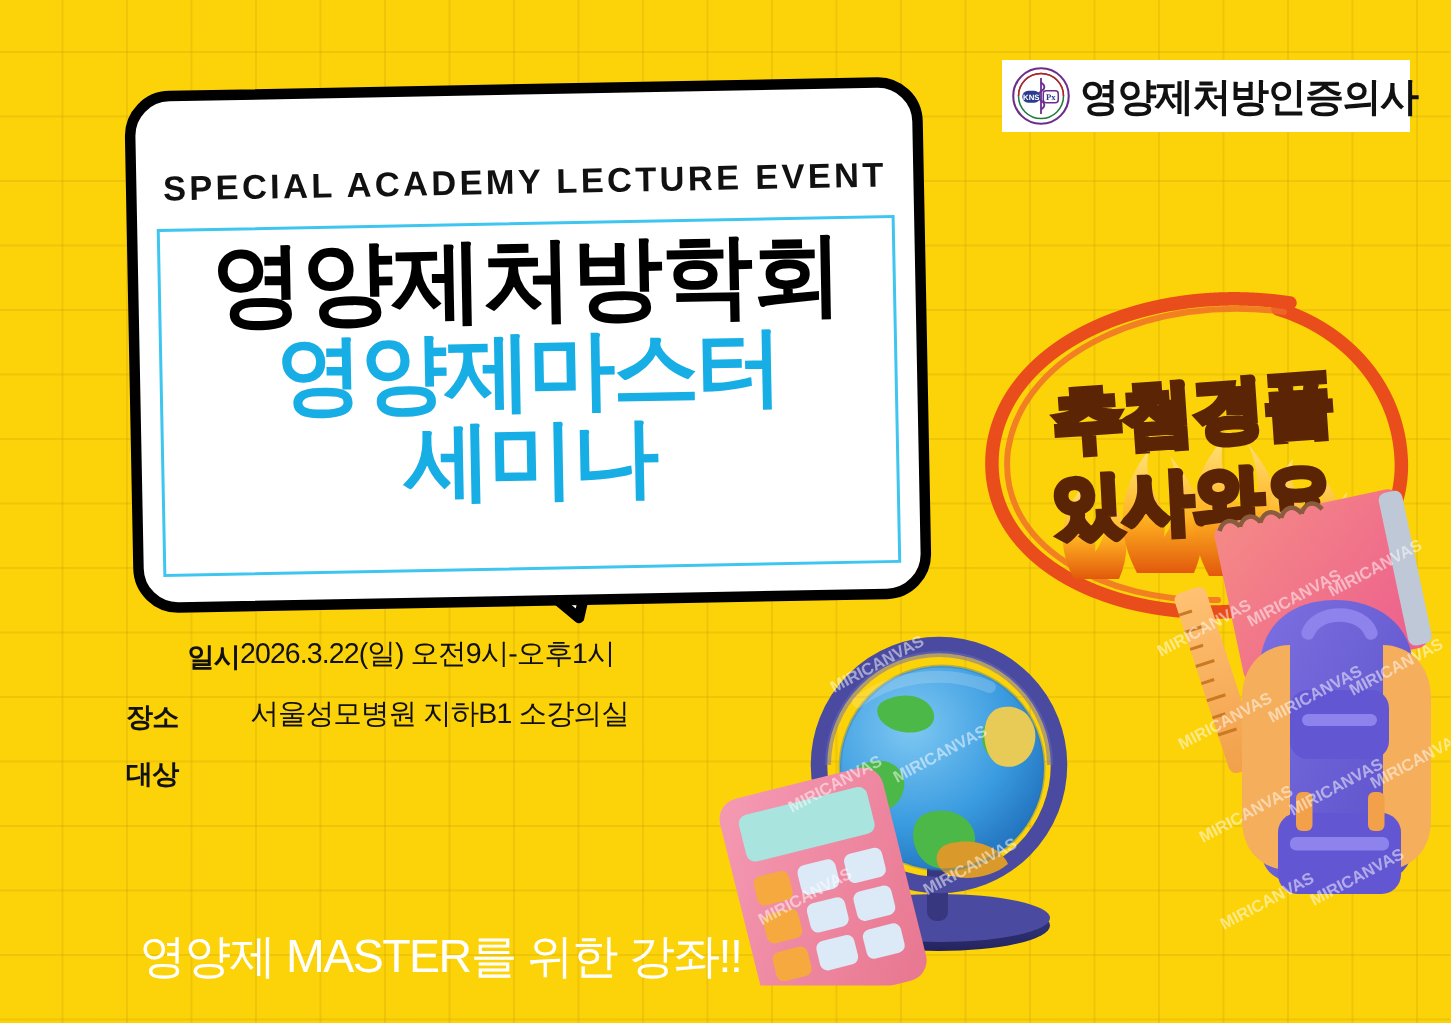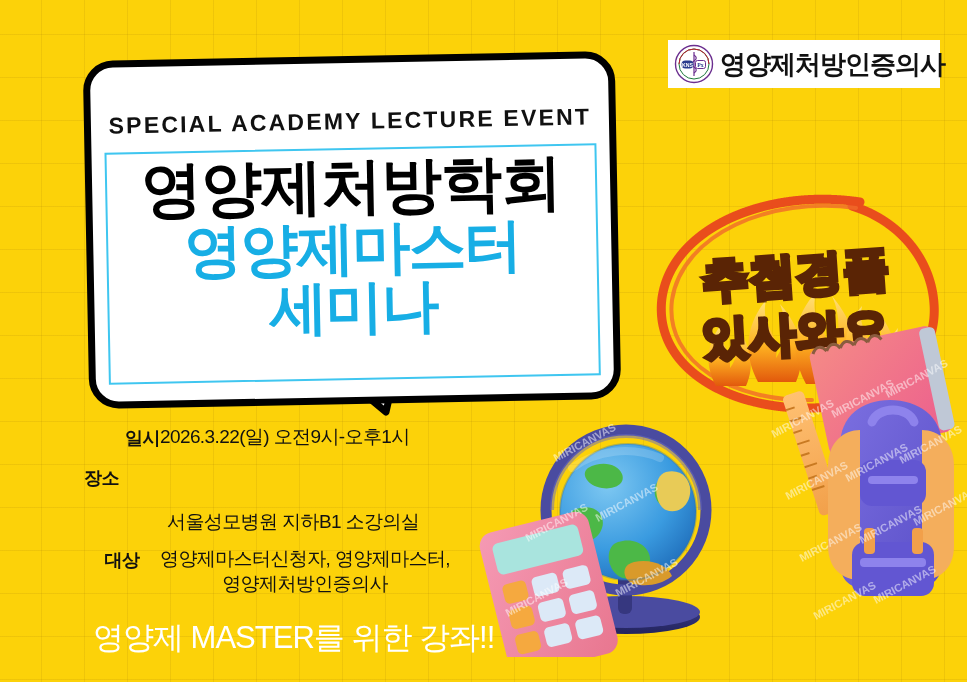--- a/index.html
+++ b/index.html
@@ -68,22 +68,22 @@
   .row-label{
     width:76px;flex:0 0 76px;font-size:18px;font-weight:bold;color:#111;
     letter-spacing:-.5px;padding-top:2px;
   }
   .row-value{
     font-size:19px;color:#111;letter-spacing:-.6px;line-height:1.32;
     white-space:pre-line;
   }
   #row-date{margin-bottom:14px;text-align:right;}
   #row-place{margin-bottom:12px;}
-  #row-target{margin-bottom:10px;text-align:center;}
-  #row-place .row-value{padding-left:7px;margin-top:45px;}
+  #row-target{margin-bottom:10px;}
+  #row-place .row-value{padding-left:7px;}
 
   
   #slogan{
     position:absolute;left:93px;top:617px;
     font-size:31px;font-weight:normal;color:#FFFFFF;letter-spacing:-1px;
     white-space:nowrap;
   }
 
   
   #prize{position:absolute;left:646px;top:186px;width:300px;height:235px;}
@@ -190,22 +190,20 @@
     <div class="row" id="row-date">
       <div class="row-label">일시</div>
       <div class="row-value">2026.3.22(일) 오전9시-오후1시</div>
     </div>
     <div class="row" id="row-place">
       <div class="row-label">장소</div>
       <div class="row-value">서울성모병원 지하B1  소강의실</div>
     </div>
     <div class="row" id="row-target">
       <div class="row-label">대상</div>
-      <div class="row-value">영양제마스터신청자, 영양제마스터,
-영양제처방인증의사</div>
     </div>
   </div>
 
   <div id="slogan">영양제 MASTER를 위한 강좌!!</div>
 
   <svg id="globe-ill" viewBox="0 0 270 245">
     <defs>
       <radialGradient id="oc" cx="35%" cy="30%" r="80%">
         <stop offset="0%" stop-color="#7EC8F2"></stop>
           <stop offset="60%" stop-color="#3A9BE0"></stop>

